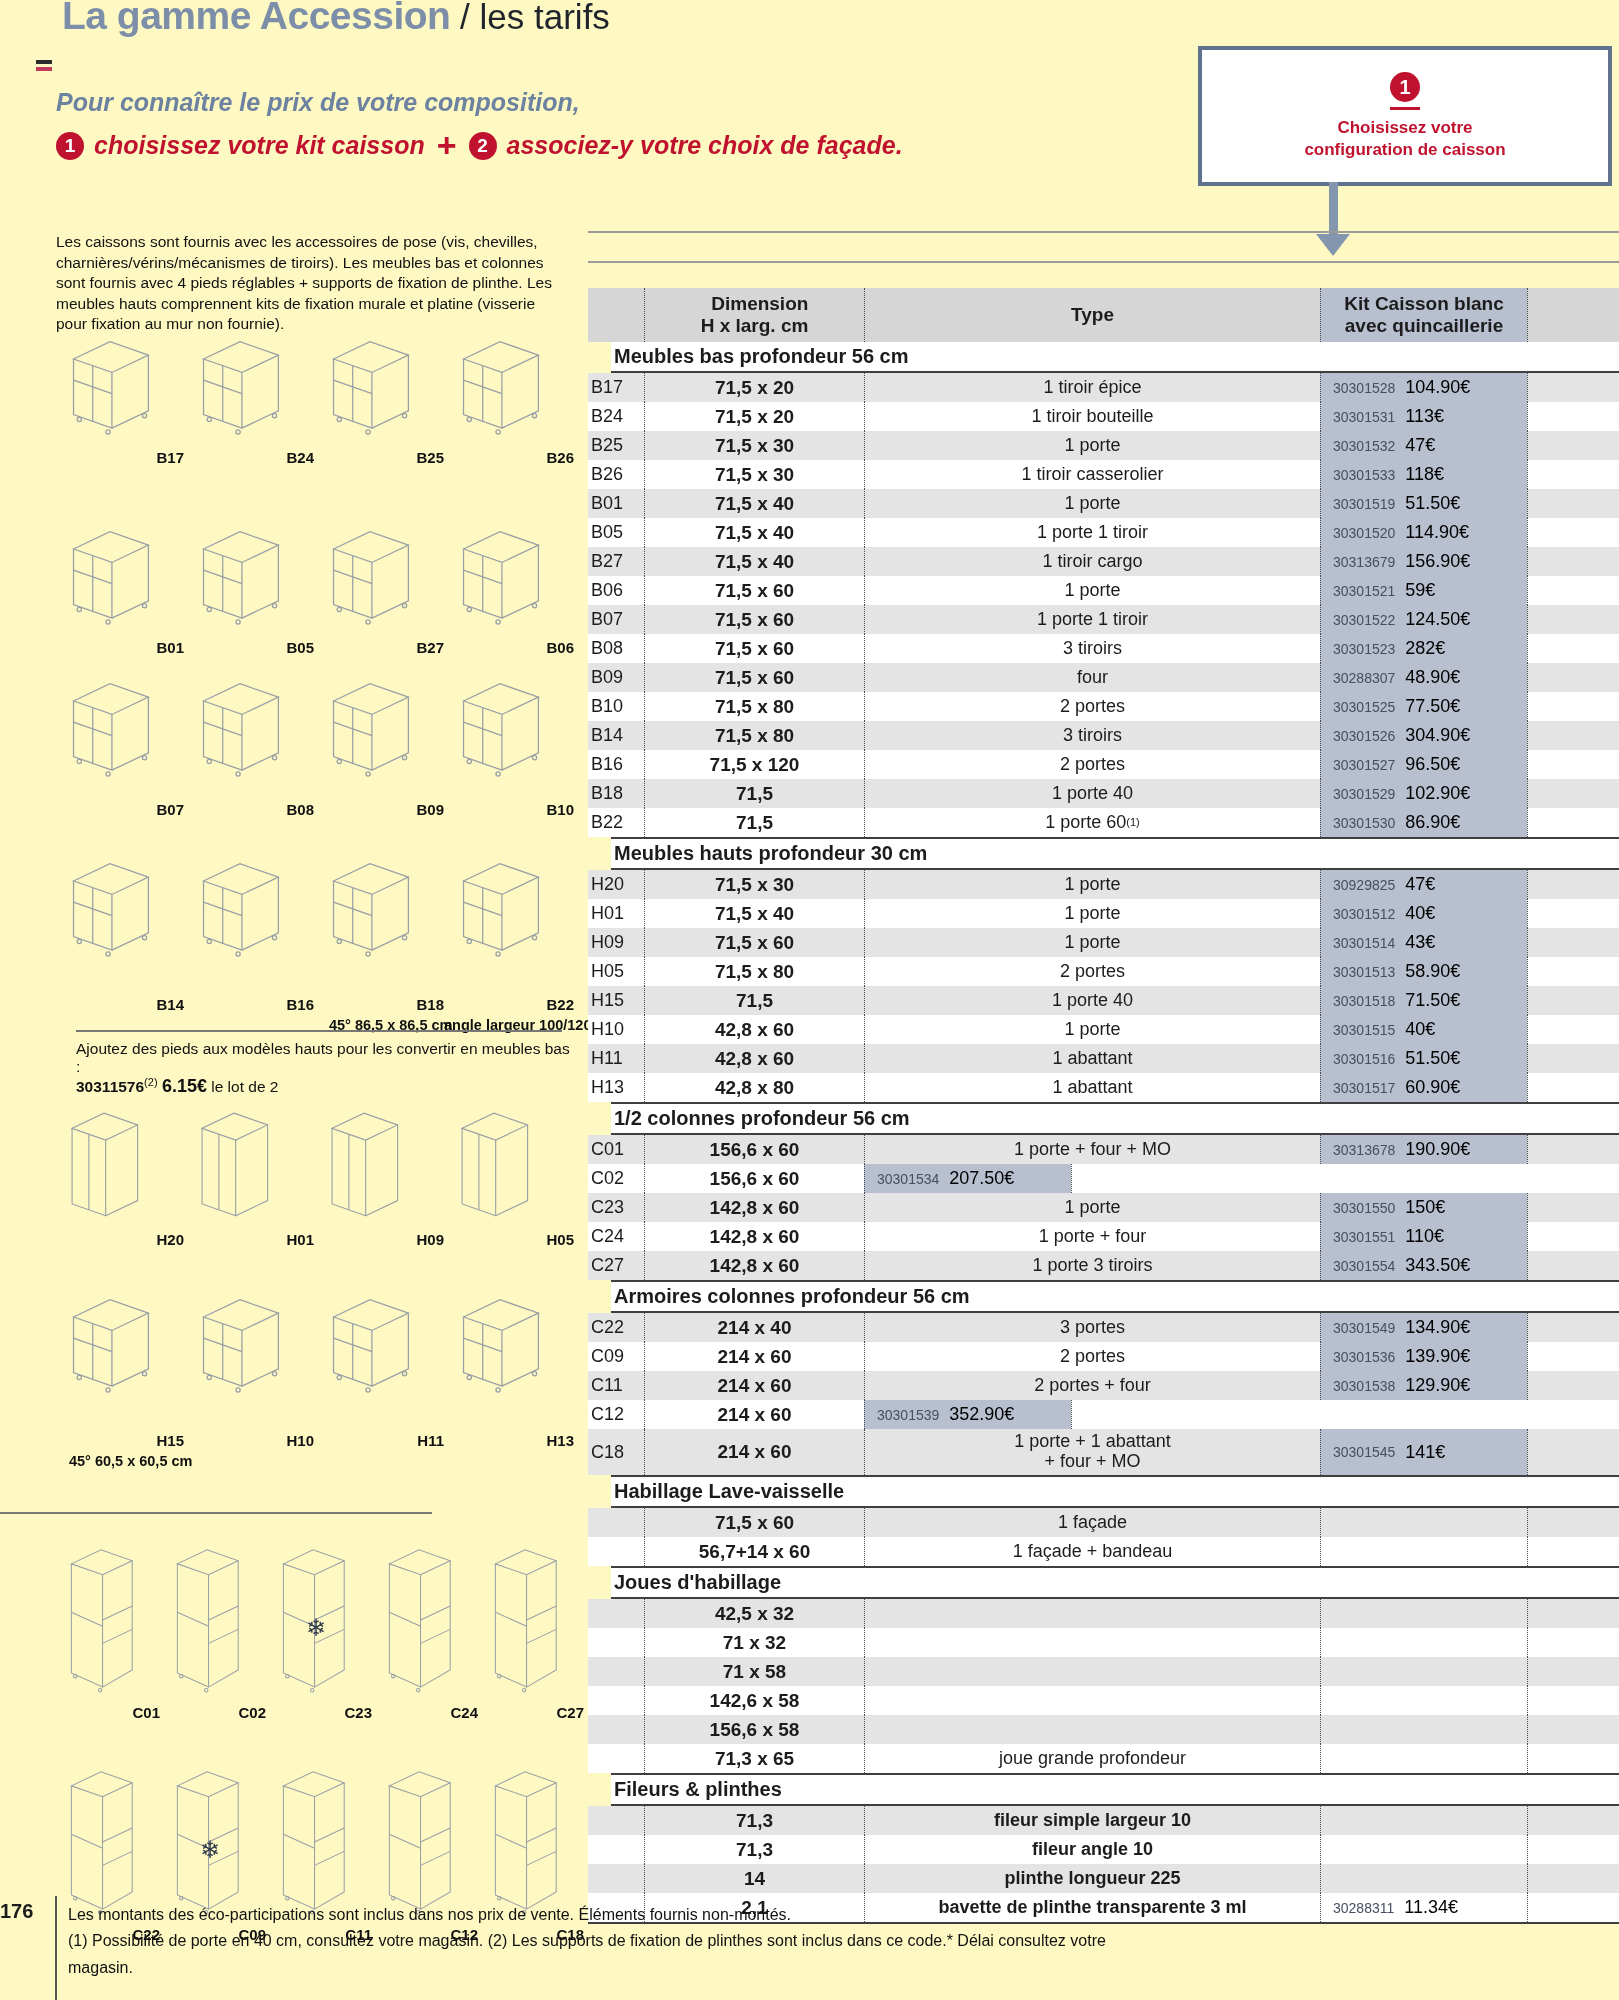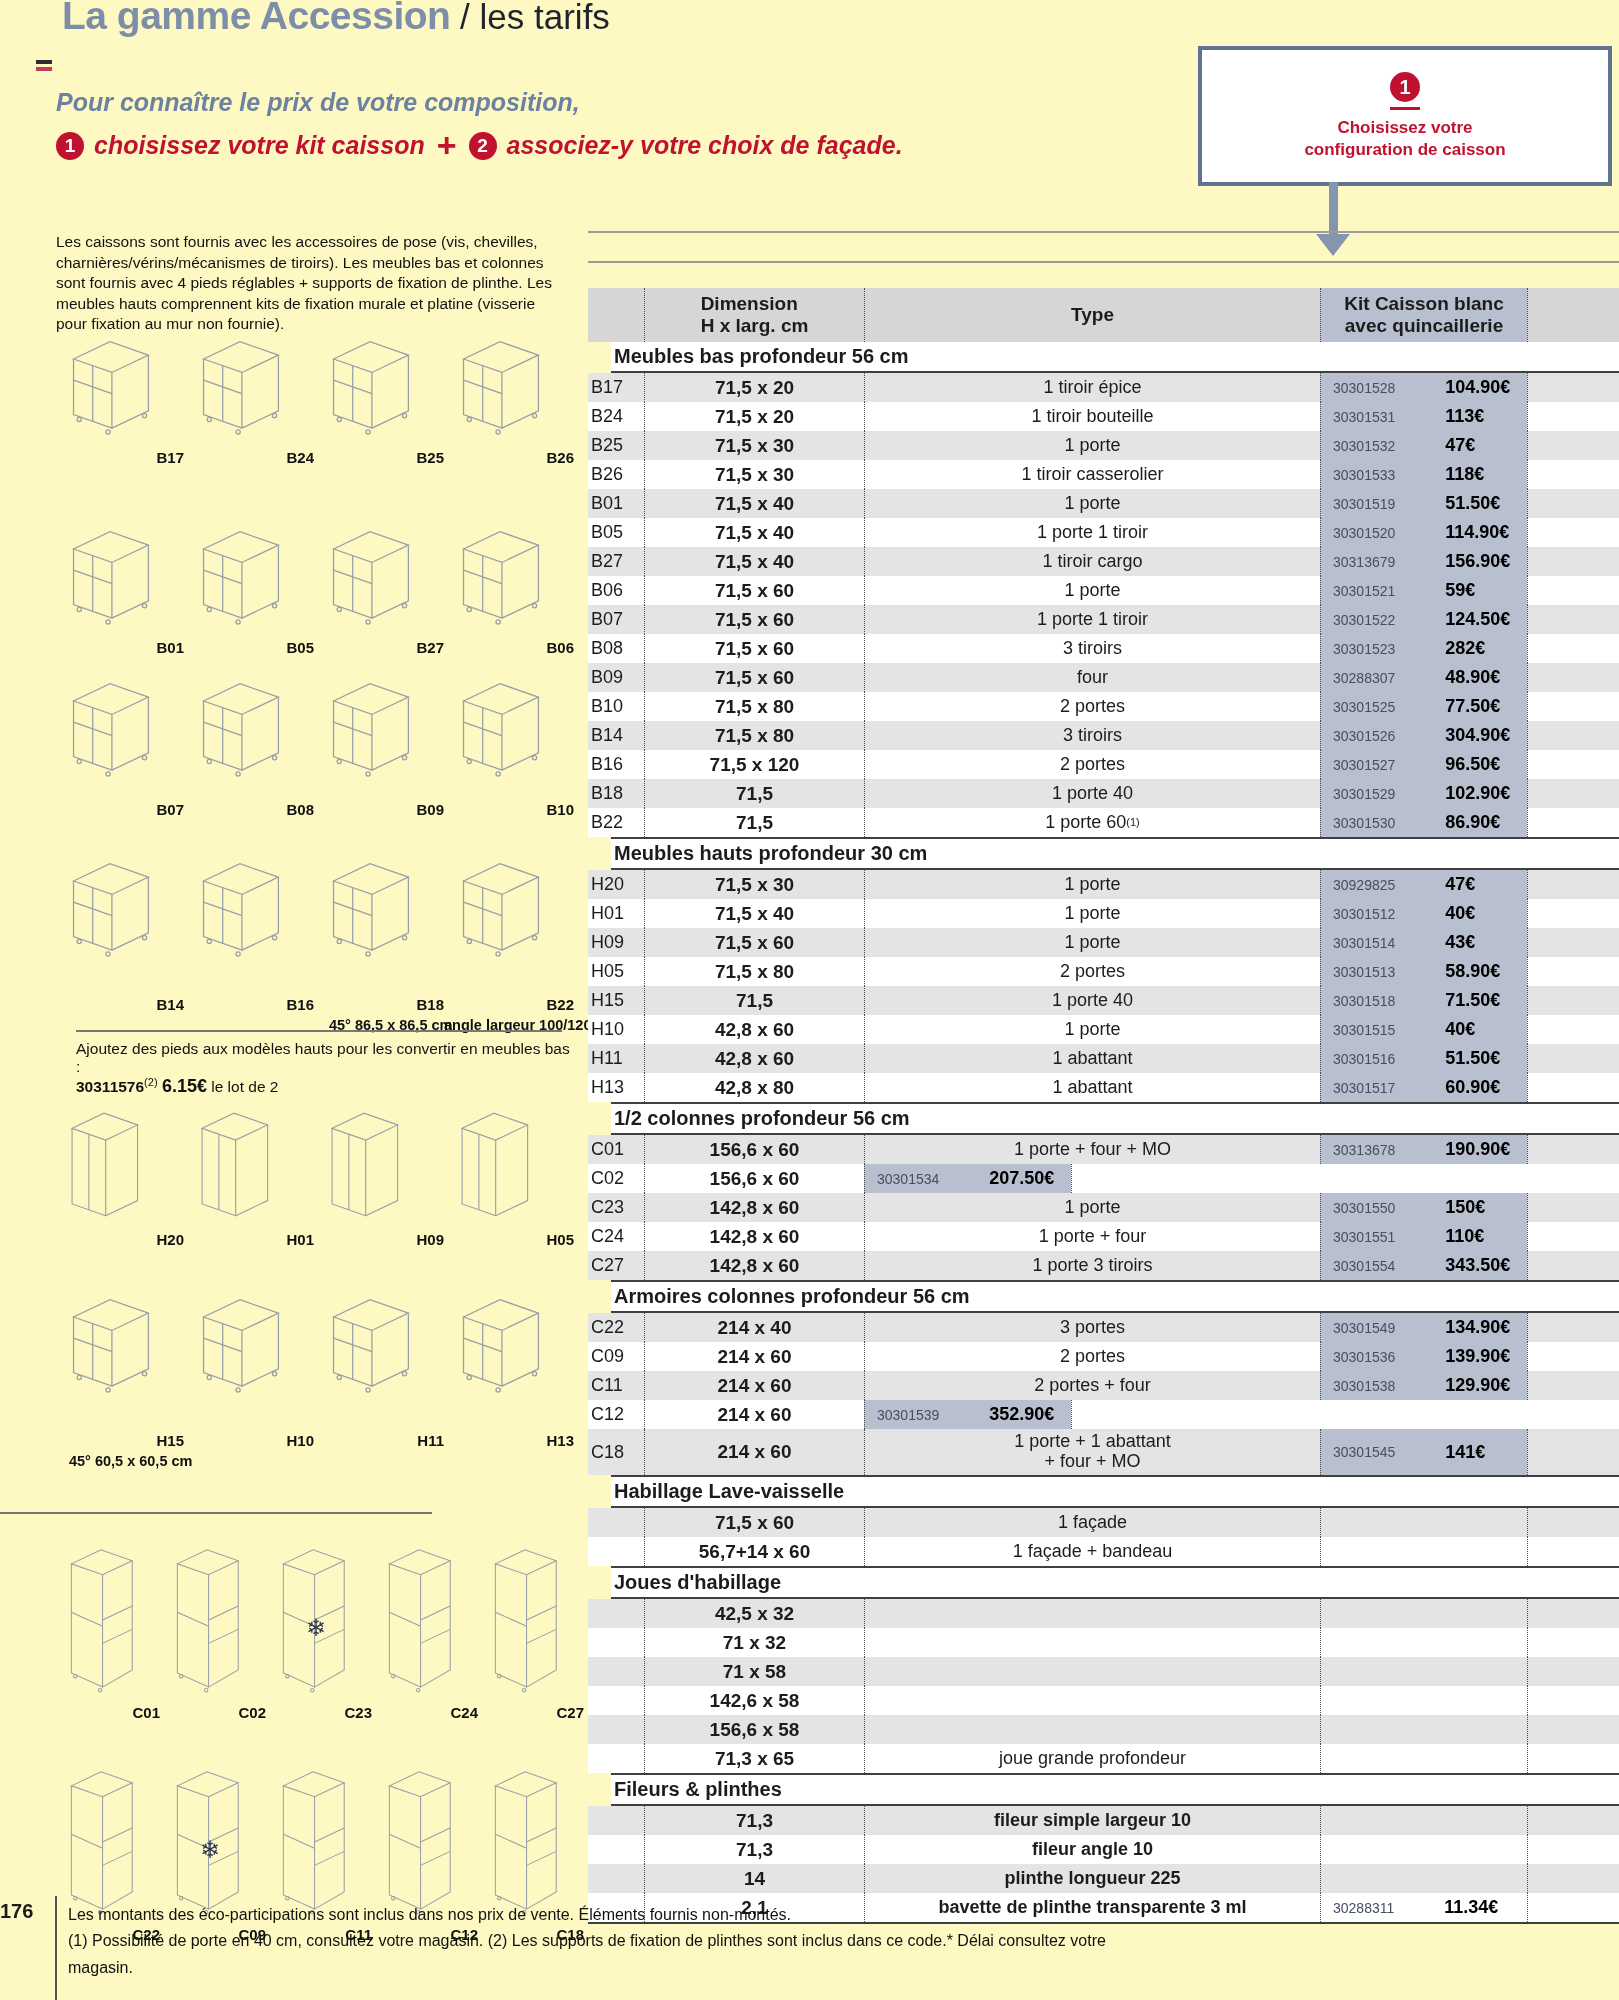--- a/index.html
+++ b/index.html
@@ -41,31 +41,31 @@
   .tbl{position:absolute;left:588px;top:288px;width:1031px;font-size:18px;}
   .t-head{display:flex;height:54px;background:#d6d6d6;font-weight:bold;font-size:19px;line-height:1.15;}
   .t-head>div,.t-row>div{display:flex;align-items:center;justify-content:center;height:100%;box-sizing:border-box;}
   .c-ref{width:56px;justify-content:flex-start !important;padding-left:3px;}
   .c-dim{width:220px;font-weight:bold;font-size:19px;}
   .c-type{width:456px;text-align:center;white-space:pre-line;line-height:1.1;}
   .c-price{width:207px;justify-content:flex-start !important;padding-left:12px;gap:10px;}
   .c-gut{flex:1;}
   .c-dim,.c-type,.c-price,.c-gut{border-left:1px dotted #4a4a4a;}
   .t-head .c-price{background:#b8bfce;justify-content:center !important;padding-left:0;text-align:center;white-space:pre-line;}
-  .t-head .c-dim{white-space:pre-line;text-align:left;}
+  .t-head .c-dim{white-space:pre-line;text-align:right;}
   .t-body{border-bottom:2px solid #3f3f3f;}
   .t-section{height:29px;display:flex;align-items:center;font-weight:bold;font-size:20px;
              border-top:2px solid #3f3f3f;border-bottom:2px solid #3f3f3f;background:#fff;padding-left:3px;margin-left:23px;}
   .t-section:first-child{border-top:none;}
   .t-row{display:flex;height:29px;background:#fff;}
   .t-row.stripe{background:#e4e4e4;}
   .t-row.tall{height:46px;}
   .t-row .c-price.tint{background:#b8bfce;}
   .t-row .code{font-size:14px;color:#454f61;}
-  .t-row .price{font-weight:bold;color:#000;margin-left:40px;}
+  .t-row .price{font-weight:normal;color:#000;}
   sup{font-size:11px;}
 
   
   .diag-row{position:absolute;left:62px;display:flex;gap:12px;}
   .diag-cell{position:relative;}
   .diag-cell.w4{width:118px;}
   .diag-cell.w5{width:94px;}
   .diag-cell svg{display:block;}
   .diag-label{position:absolute;right:-4px;bottom:14px;font-weight:bold;font-size:15px;color:#111;}
   .diag-sub{position:absolute;left:-8px;bottom:-6px;width:130%;font-weight:bold;font-size:14.5px;

